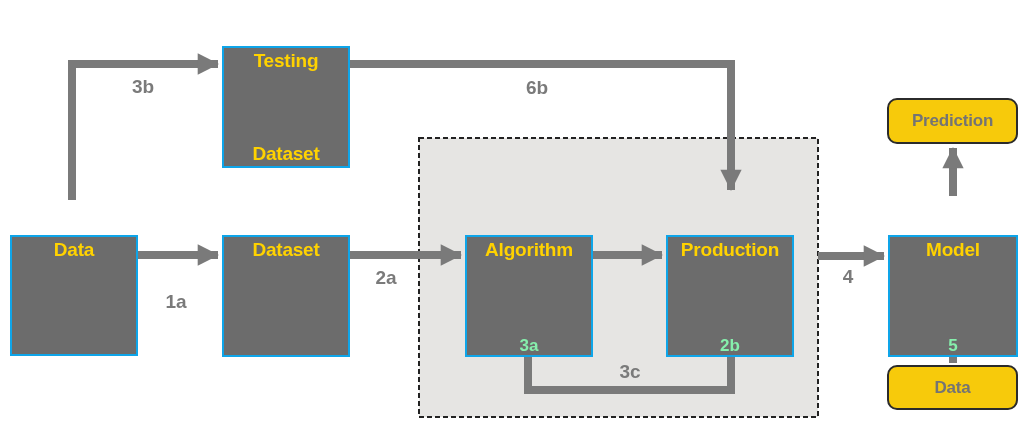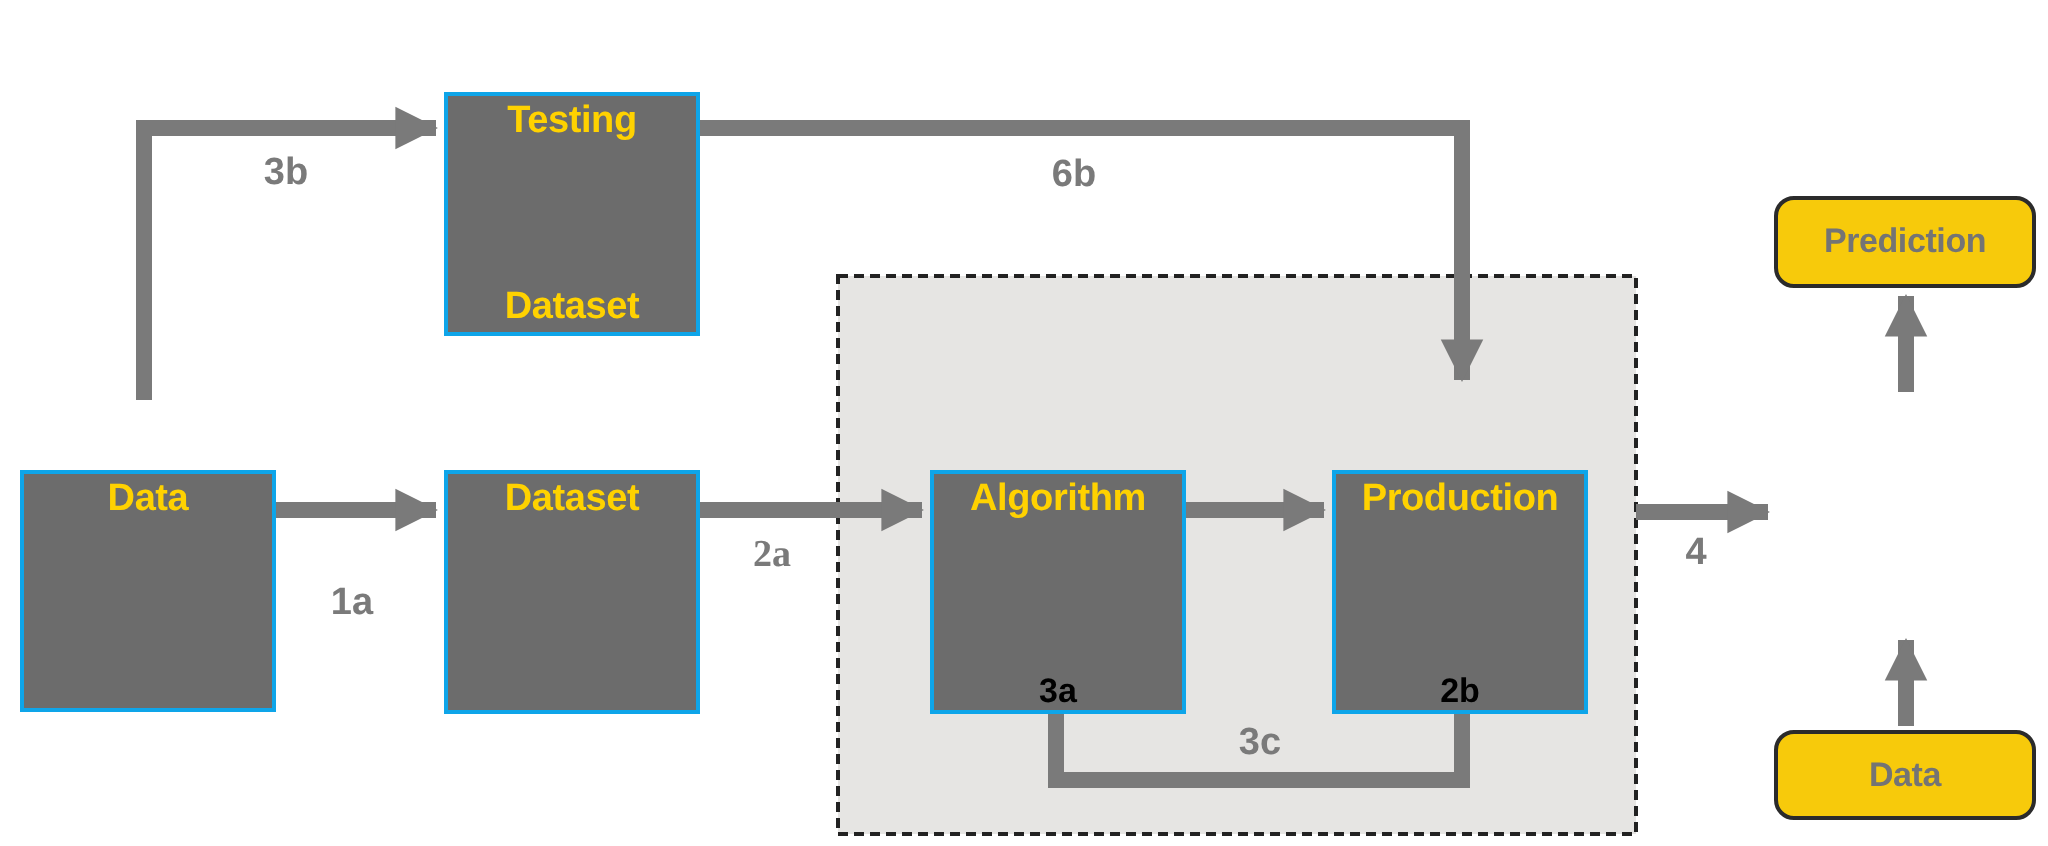--- a/index.html
+++ b/index.html
@@ -12,21 +12,21 @@
     position:absolute;z-index:2;box-sizing:border-box;
     background:#6C6C6C;border:2px solid #0ea5e9;
     display:flex;flex-direction:column;align-items:center;justify-content:space-between;
     text-align:center;
     margin-top:41px;
   }
   .node .title{
     color:#FFD200;font-weight:bold;font-size:19px;line-height:25px;letter-spacing:-0.2px;
   }
   .node .step{
-    color:#000000;font-weight:bold;font-size:17px;line-height:19px;margin-top:3px;
+    color:#86efac;font-weight:bold;font-size:17px;line-height:19px;margin-top:3px;
   }
   .io{
     position:absolute;z-index:2;box-sizing:border-box;
     background:#F7CA0B;border:2.5px solid #2B2B2B;border-radius:10px;
     display:flex;flex-direction:column;align-items:center;justify-content:center;
     text-align:right;
   }
   .io .io-label{
     color:#747474;font-weight:bold;font-size:17px;line-height:20px;letter-spacing:-0.2px;
   }
@@ -39,21 +39,21 @@
   #n-testing    {left:222px; top:5px;   width:128px; height:122px;}
   #n-training   {left:222px; top:194px; width:128px; height:122px;}
   #n-algorithm  {left:465px; top:194px; width:128px; height:122px;gap:43px;}
   #n-evaluation {left:666px; top:194px; width:128px; height:122px;}
   #n-model      {left:888px; top:194px; width:130px; height:122px;}
   #n-prediction {left:887px; top:98px;  width:131px; height:46px;}
   #n-production {left:887px; top:365px; width:131px; height:45px;}
   
   #l-1b{left:143px;top:87px;}
   #l-1a{left:176px;top:278px;margin-top:24px;}
-  #l-2a{left:386px;top:278px;font-family:Liberation Serif, serif;}
+  #l-2a{left:386px;top:278px;}
   #l-2b{left:537px;top:88px;}
   #l-3c{left:630px;top:372px;}
   #l-4 {left:848px;top:277px;}
 </style>
 </head>
 <body>
 
 <div class="stage">
 
   <svg class="layer-svg" width="1024" height="423" viewBox="0 0 1024 423">
@@ -94,20 +94,24 @@
   <div class="node" id="n-algorithm">
     <span class="title">Algorithm</span>
     <span class="step">3a</span>
   </div>
 
   <div class="node" id="n-evaluation">
     <span class="title">Production</span>
     <span class="step">2b</span>
   </div>
 
+  <div class="node" id="n-model">
+    <span class="title">Model</span>
+    <span class="step">5</span>
+  </div>
 
   <div class="io" id="n-prediction">
     <span class="io-label">Prediction</span>
   </div>
 
   <div class="io" id="n-production">
     <span class="io-label">Data</span>
   </div>
 
   <span class="edge-label" id="l-1b">3b</span>

